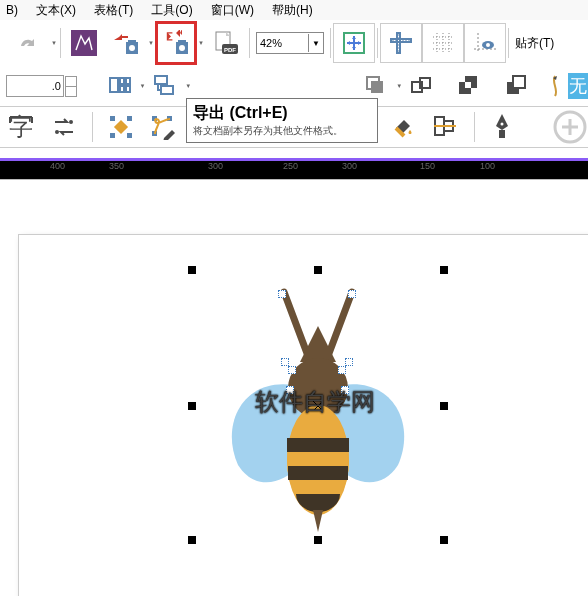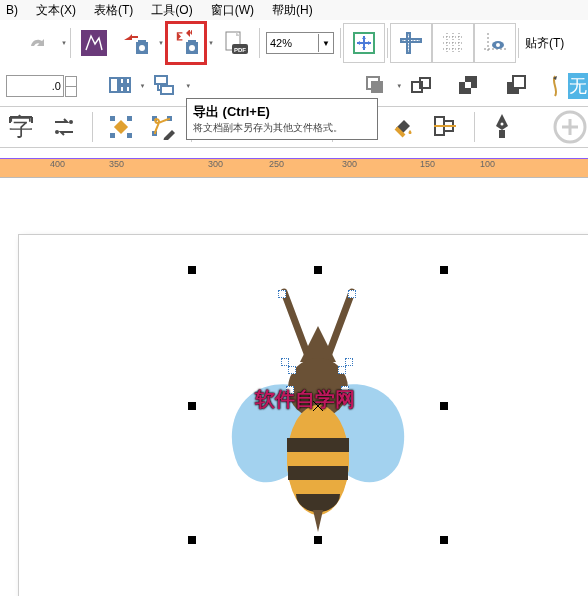--- a/index.html
+++ b/index.html
@@ -8,52 +8,52 @@
 .toolbar{height:46px;background:#fff;display:flex;align-items:center;box-sizing:border-box}
 .tb-btn{width:40px;height:38px;display:flex;align-items:center;justify-content:center;border:1px solid transparent}
 .tb-btn.boxed{border:1px solid #ccc}
 .dd{width:8px;height:38px;display:flex;align-items:center;justify-content:center;color:#666;font-size:7px}
 .sep{width:1px;height:30px;background:#ccc;margin:0 2px}
 .highlight{border:3px solid #d92f2f!important;width:42px;height:44px;box-sizing:border-box}
 .zoom-combo{width:66px;height:20px;border:1px solid #888;display:flex;align-items:center;margin:0 4px}
 .zoom-combo input{border:none;width:46px;font-size:11px;padding-left:3px;outline:none}
 .zoom-combo .arr{width:14px;height:18px;border-left:1px solid #888;display:flex;align-items:center;justify-content:center;font-size:8px}
 .tip{position:absolute;left:186px;top:98px;width:178px;border:1px solid #767676;background:#fff;padding:4px 6px;z-index:10;box-shadow:none}
-.tip b{font-size:13px}
+.tip b{font-size:16px}
 .tip div{font-size:10px;color:#444}
 .row2{height:40px;display:flex;align-items:center}
 .val-box{width:52px;height:18px;border:1px solid #999;font-size:11px;text-align:right;padding-right:2px}
 .row3{height:40px;display:flex;align-items:center;gap:14px;padding-left:6px}
 .ic{width:30px;height:30px;display:flex;align-items:center;justify-content:center}
 .hsep{height:1px;background:#ccc}
-.ruler-top{height:18px;background:#fdba74;border-top:1px solid #8b5cf6;border-bottom:1px solid #bbb;position:relative}
+.ruler-top{height:18px;background:#000000;border-top:3px solid #8b5cf6;border-bottom:1px solid #bbb;position:relative}
 .ruler-top .tick{position:absolute;top:0;font-size:9px;color:#666}
 .ruler-left{position:absolute;left:0;top:210px;width:18px;bottom:0;background:#fff;border-right:1px solid #bbb}
 .canvas{position:absolute;left:18px;top:210px;right:0;bottom:0;background:#fff}
 .page{position:absolute;left:0;top:24px;width:570px;height:370px;background:#fff;border:1px solid #ccc;box-shadow:4px 4px 8px rgba(0,0,0,.2)}
 .sel-handle{width:8px;height:8px;background:#000;position:absolute}
 .dotted-node{position:absolute;width:6px;height:6px;border:1px dotted #3a7abf;background:#fff}
-.wm{position:absolute;font-size:20px;font-weight:bold;color:#be185d;text-shadow:0 0 2px #000,0 0 2px #000}
+.wm{position:absolute;font-size:24px;font-weight:normal;color:#404040;text-shadow:0 0 2px #000,0 0 2px #000}
 .wm2{position:absolute;font-size:12px;font-weight:bold;color:#fff;text-shadow:0 0 2px #000,0 0 2px #000}
 .align-text{margin-left:4px;color:#000}
 svg{display:block}
 </style>
 </head>
 <body>
 
 <div class="menubar">
   <span>B)</span>
   <span>文本(X)</span>
   <span>表格(T)</span>
   <span>工具(O)</span>
   <span>窗口(W)</span>
   <span>帮助(H)</span>
 </div>
 
-<div class="toolbar" style="padding-left:18px">
+<div class="toolbar" style="padding-left:8px">
   <div class="tb-btn">
     <svg width="22" height="18" viewBox="0 0 22 18">
         <path d="M3 12a7 7 0 0 1 11-5l2-2v7h-7l2.4-2.4A4.5 4.5 0 0 0 6 12" fill="#b7b7b7"></path>
       </svg>
   </div>
     <div class="dd">▾</div>
   <div class="sep"></div>
   <div class="tb-btn">
     <svg width="26" height="26" viewBox="0 0 26 26">
         <rect width="26" height="26" fill="#6a3a7a"></rect>
@@ -292,21 +292,21 @@
       </svg>
   </div>
 </div>
 
 <div class="hsep"></div>
 
 <div class="ruler-top" style="margin-top:10px">
   <span class="tick" style="left:50px">400</span>
   <span class="tick" style="left:109px">350</span>
   <span class="tick" style="left:208px">300</span>
-  <span class="tick" style="left:269px">250</span>
+  <span class="tick" style="left:283px">250</span>
   <span class="tick" style="left:342px">300</span>
   <span class="tick" style="left:420px">150</span>
   <span class="tick" style="left:480px">100</span>
 </div>
 
 <div class="ruler-left"></div>
 
 <div class="canvas">
   <div class="page"></div>
 

